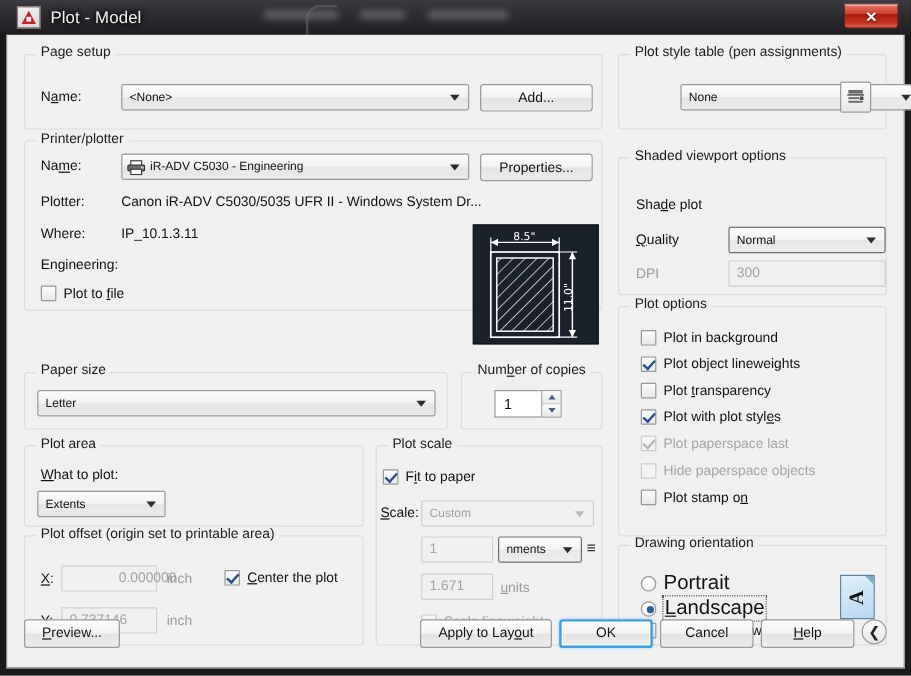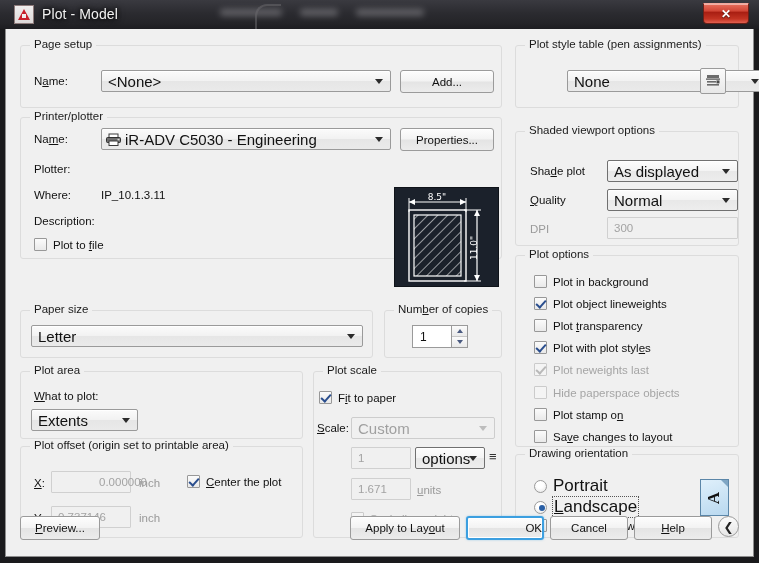--- a/index.html
+++ b/index.html
@@ -99,21 +99,21 @@
   .lbl.dim { color: #9a9a9a; }
   u.ak { text-decoration: underline; text-underline-offset: 1px; }
 
   
   .combo {
     position: absolute; height: 22px;
     background: linear-gradient(180deg,#fbfbfb 0%, #f2f2f2 48%, #e6e6e6 52%, #eaeaea 100%);
     border: 1px solid #9a9a9a;
     border-radius: 2px;
     display: flex; align-items: center;
-    font-size: 15px; color: #111;
+    font-size: 10px; color: #111;
     padding-left: 6px; cursor: pointer;
     box-shadow: inset 0 1px 0 #fff;
   }
   .combo .arrow {
     position: absolute; right: 7px; top: 50%; margin-top: -2px;
     width: 0; height: 0;
     border-left: 4.5px solid transparent;
     border-right: 4.5px solid transparent;
     border-top: 5px solid #2b2b2b;
   }
@@ -142,21 +142,20 @@
     position: absolute; height: 23px;
     background: linear-gradient(180deg,#fdfdfd 0%, #f3f3f3 48%, #e4e4e4 52%, #ececec 100%);
     border: 1px solid #9b9b9b; border-radius: 3px;
     display: flex; align-items: center; justify-content: center;
     font-size: 11.5px; color: #111; cursor: pointer;
     box-shadow: inset 0 1px 0 #fff;
   }
   .btn.default {
     border: 2px solid #3c9fe0;
     box-shadow: inset 0 0 0 1px #fff, 0 0 2px rgba(60,159,224,.5);
-    justify-content: flex-end;
   }
 
   
   .cb { position: absolute; display: flex; align-items: center; cursor: pointer; }
   .cb .box {
     width: 13px; height: 13px; border: 1px solid #989898;
     background: linear-gradient(180deg,#fbfbfb,#e9e9e9);
     border-radius: 1px; position: relative; flex: none;
   }
   .cb .box.checked:after {
@@ -286,23 +285,24 @@
       <rect x="11.5" y="5.8" width="2" height="1.6" fill="#d8d8d8"></rect>
     </svg>
     <span>iR-ADV C5030 - Engineering</span>
     <span class="arrow"></span>
   </div>
   <div class="btn" style="left:394px; top:99px; width:94px;">
     <span>Properties...</span>
   </div>
 
   <span class="lbl" style="left:28px; top:134px;">Plotter:</span>
+  <span class="lbl" style="left:95px; top:134px;">Canon iR-ADV C5030/5035 UFR II - Windows System Dr...</span>
   <span class="lbl" style="left:28px; top:160px;">Where:</span>
   <span class="lbl" style="left:95px; top:160px;">IP_10.1.3.11</span>
-  <span class="lbl" style="left:28px; top:186px;">Description:</span>
+  <span class="lbl" style="left:28px; top:186px;">Engineering:</span>
 
   <div class="cb" style="left:28px; top:209px;">
     <span class="box"></span>
     <span class="ctext">Plot to <u class="ak">f</u>ile</span>
   </div>
 
   <div class="preview" style="left:388px; top:158px; width:105px; height:100px;">
     <svg width="105" height="100" viewBox="0 0 105 100">
       <defs>
         <pattern id="hatch" width="7" height="7" patternUnits="userSpaceOnUse" patternTransform="rotate(45)">
@@ -391,21 +391,21 @@
   </div>
   <span class="lbl" style="left:311px; top:393px;"><u class="ak">S</u>cale:</span>
   <div class="combo disabled" style="left:345px; top:388px; width:144px;">
     <span>Custom</span>
     <span class="arrow"></span>
   </div>
   <div class="field disabled" style="left:345px; top:418px; width:60px;">
     <span>1</span>
   </div>
   <div class="combo strong" style="left:409px; top:418px; width:70px;">
-    <span>options</span>
+    <span>nments</span>
     <span class="arrow"></span>
   </div>
   <span class="eq-glyph" style="left:483px; top:420px;">≡</span>
 
   <div class="field disabled" style="left:345px; top:449px; width:60px;">
     <span>1.671</span>
   </div>
   <span class="lbl dim" style="left:411px; top:455px;"><u class="ak">u</u>nits</span>
 
   <div class="cb dis" style="left:345px; top:483px;">
@@ -427,24 +427,20 @@
       <rect x="2" y="8" width="9" height="1.6" fill="#6b6b6b"></rect>
       <rect x="2" y="11" width="12" height="1.6" fill="#6b6b6b"></rect>
       <rect x="11.5" y="7.4" width="3" height="3" fill="#4a4a4a"></rect>
     </svg>
   </div>
 
   <div class="group" style="left:509px; top:102px; width:224px; height:115px;padding-left:12px;">
     <span class="legend">Shaded viewport options</span>
   </div>
   <span class="lbl" style="left:524px; top:136px;">Sha<u class="ak">d</u>e plot</span>
-  <div class="combo strong" style="left:601px; top:131px; width:131px;">
-    <span>As displayed</span>
-    <span class="arrow"></span>
-  </div>
   <span class="lbl" style="left:524px; top:165px;"><u class="ak">Q</u>uality</span>
   <div class="combo strong" style="left:601px; top:160px; width:131px;">
     <span>Normal</span>
     <span class="arrow"></span>
   </div>
   <span class="lbl dim" style="left:524px; top:194px;">DPI</span>
   <div class="field disabled" style="left:601px; top:188px; width:131px;">
     <span>300</span>
   </div>
 
@@ -462,33 +458,29 @@
   <div class="cb" style="left:528px; top:290px;">
     <span class="box"></span>
     <span class="ctext">Plot <u class="ak">t</u>ransparency</span>
   </div>
   <div class="cb" style="left:528px; top:312px;">
     <span class="box checked"></span>
     <span class="ctext">Plot with plot styl<u class="ak">e</u>s</span>
   </div>
   <div class="cb dis" style="left:528px; top:334px;">
     <span class="box checked"></span>
-    <span class="ctext">Plot neweights last</span>
+    <span class="ctext">Plot paperspace last</span>
   </div>
   <div class="cb dis" style="left:528px; top:357px;">
     <span class="box"></span>
     <span class="ctext">Hide paperspace objects</span>
   </div>
   <div class="cb" style="left:528px; top:379px;">
     <span class="box"></span>
     <span class="ctext">Plot stamp o<u class="ak">n</u></span>
-  </div>
-  <div class="cb" style="left:528px; top:401px;">
-    <span class="box"></span>
-    <span class="ctext">Sa<u class="ak">v</u>e changes to layout</span>
   </div>
 
   <div class="group" style="left:509px; top:425px; width:224px; height:84px;">
     <span class="legend">Drawing orientation</span>
   </div>
   <div class="rd" style="left:528px; top:447px;">
     <span class="dot"></span>
     <span class="rtext">Portrait</span>
   </div>
   <div class="rd" style="left:528px; top:468px;">

